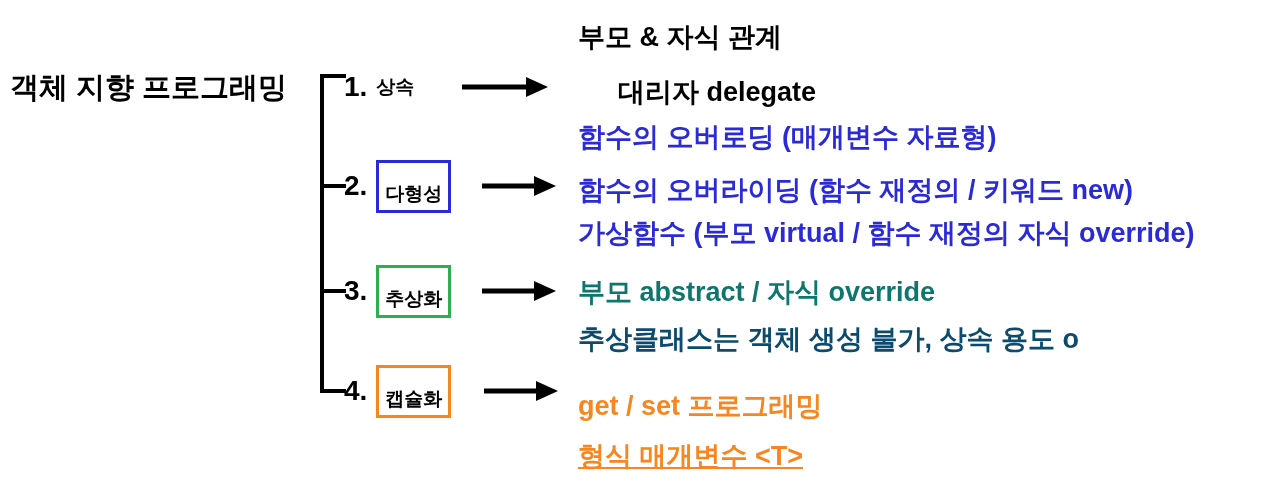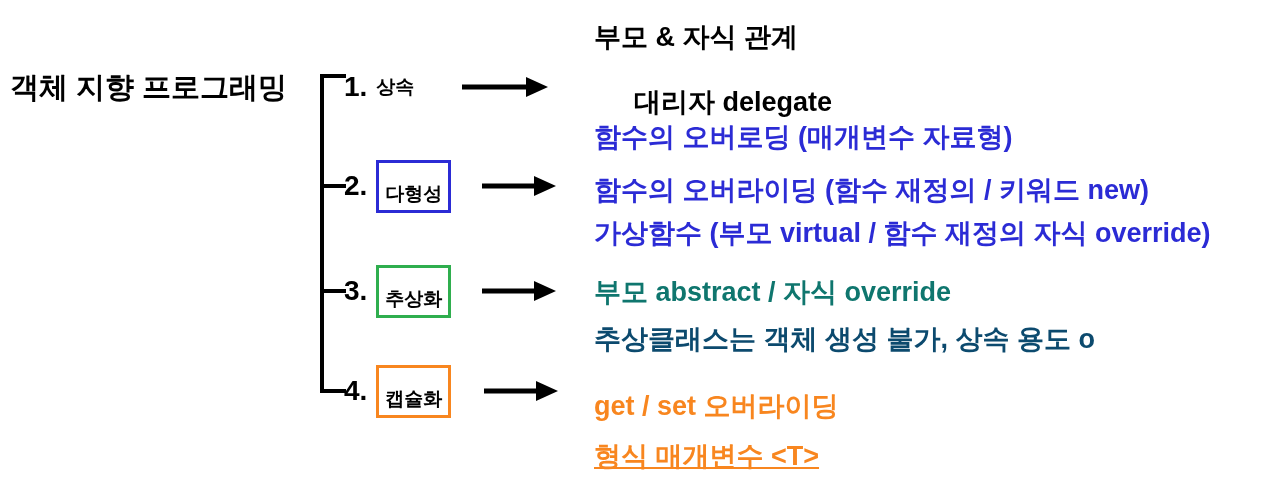--- a/index.html
+++ b/index.html
@@ -44,21 +44,20 @@
   .branch-label.boxed {
     border: 3px solid #000;
     padding: 18px 6px 3px 6px;
   }
   .out-line {
     position: absolute;
     left: 578px;
     font-size: 27px;
     line-height: 36px;
     white-space: nowrap;
-    margin-left: 16px;
   }
 </style>
 </head>
 <body>
 
 <div class="canvas">
 
   <svg class="overlay" viewBox="0 0 1275 491" xmlns="http://www.w3.org/2000/svg">
 
     <path d="M344 76 L322 76 L322 391 L344 391 M322 186 L344 186 M322 291 L344 291" stroke="#000000" stroke-width="4" fill="none" stroke-linecap="square"></path>
@@ -100,25 +99,25 @@
     <span class="branch-num">3.</span>
     <span class="branch-label boxed" style="border-color: rgb(47, 174, 78);">추상화</span>
   </div>
 
   <div class="branch-row" style="left:344px; top:370px;">
     <span class="branch-num">4.</span>
     <span class="branch-label boxed" style="border-color: rgb(248, 134, 31);">캡슐화</span>
   </div>
 
   <div class="out-line" style="top: 19px; color: rgb(0, 0, 0);">부모 &amp; 자식 관계</div>
-  <div class="out-line" style="top: 84px; color: rgb(0, 0, 0); padding-left: 40px;">대리자 delegate</div>
+  <div class="out-line" style="top: 74px; color: rgb(0, 0, 0); padding-left: 40px;">대리자 delegate</div>
 
   <div class="out-line" style="top: 119px; color: rgb(43, 43, 213);">함수의 오버로딩 (매개변수 자료형)</div>
   <div class="out-line" style="top: 172px; color: rgb(43, 43, 213);">함수의 오버라이딩 (함수 재정의 / 키워드 new)</div>
   <div class="out-line" style="top: 215px; color: rgb(43, 43, 213);">가상함수 (부모 virtual / 함수 재정의 자식 override)</div>
 
   <div class="out-line" style="top: 274px; color: #0f766e;">부모 abstract / 자식 override</div>
   <div class="out-line" style="top: 321px; color: #0c4a6e;">추상클래스는 객체 생성 불가, 상속 용도 o</div>
 
-  <div class="out-line" style="top: 388px; color: rgb(248, 134, 31);">get / set 오버라이딩</div>
+  <div class="out-line" style="top: 388px; color: rgb(248, 134, 31);">get / set 프로그래밍</div>
   <div class="out-line" style="top: 438px; color: rgb(248, 134, 31); text-decoration: underline;">형식 매개변수 &lt;T&gt;</div>
 
 </div>
 
 </body></html>

